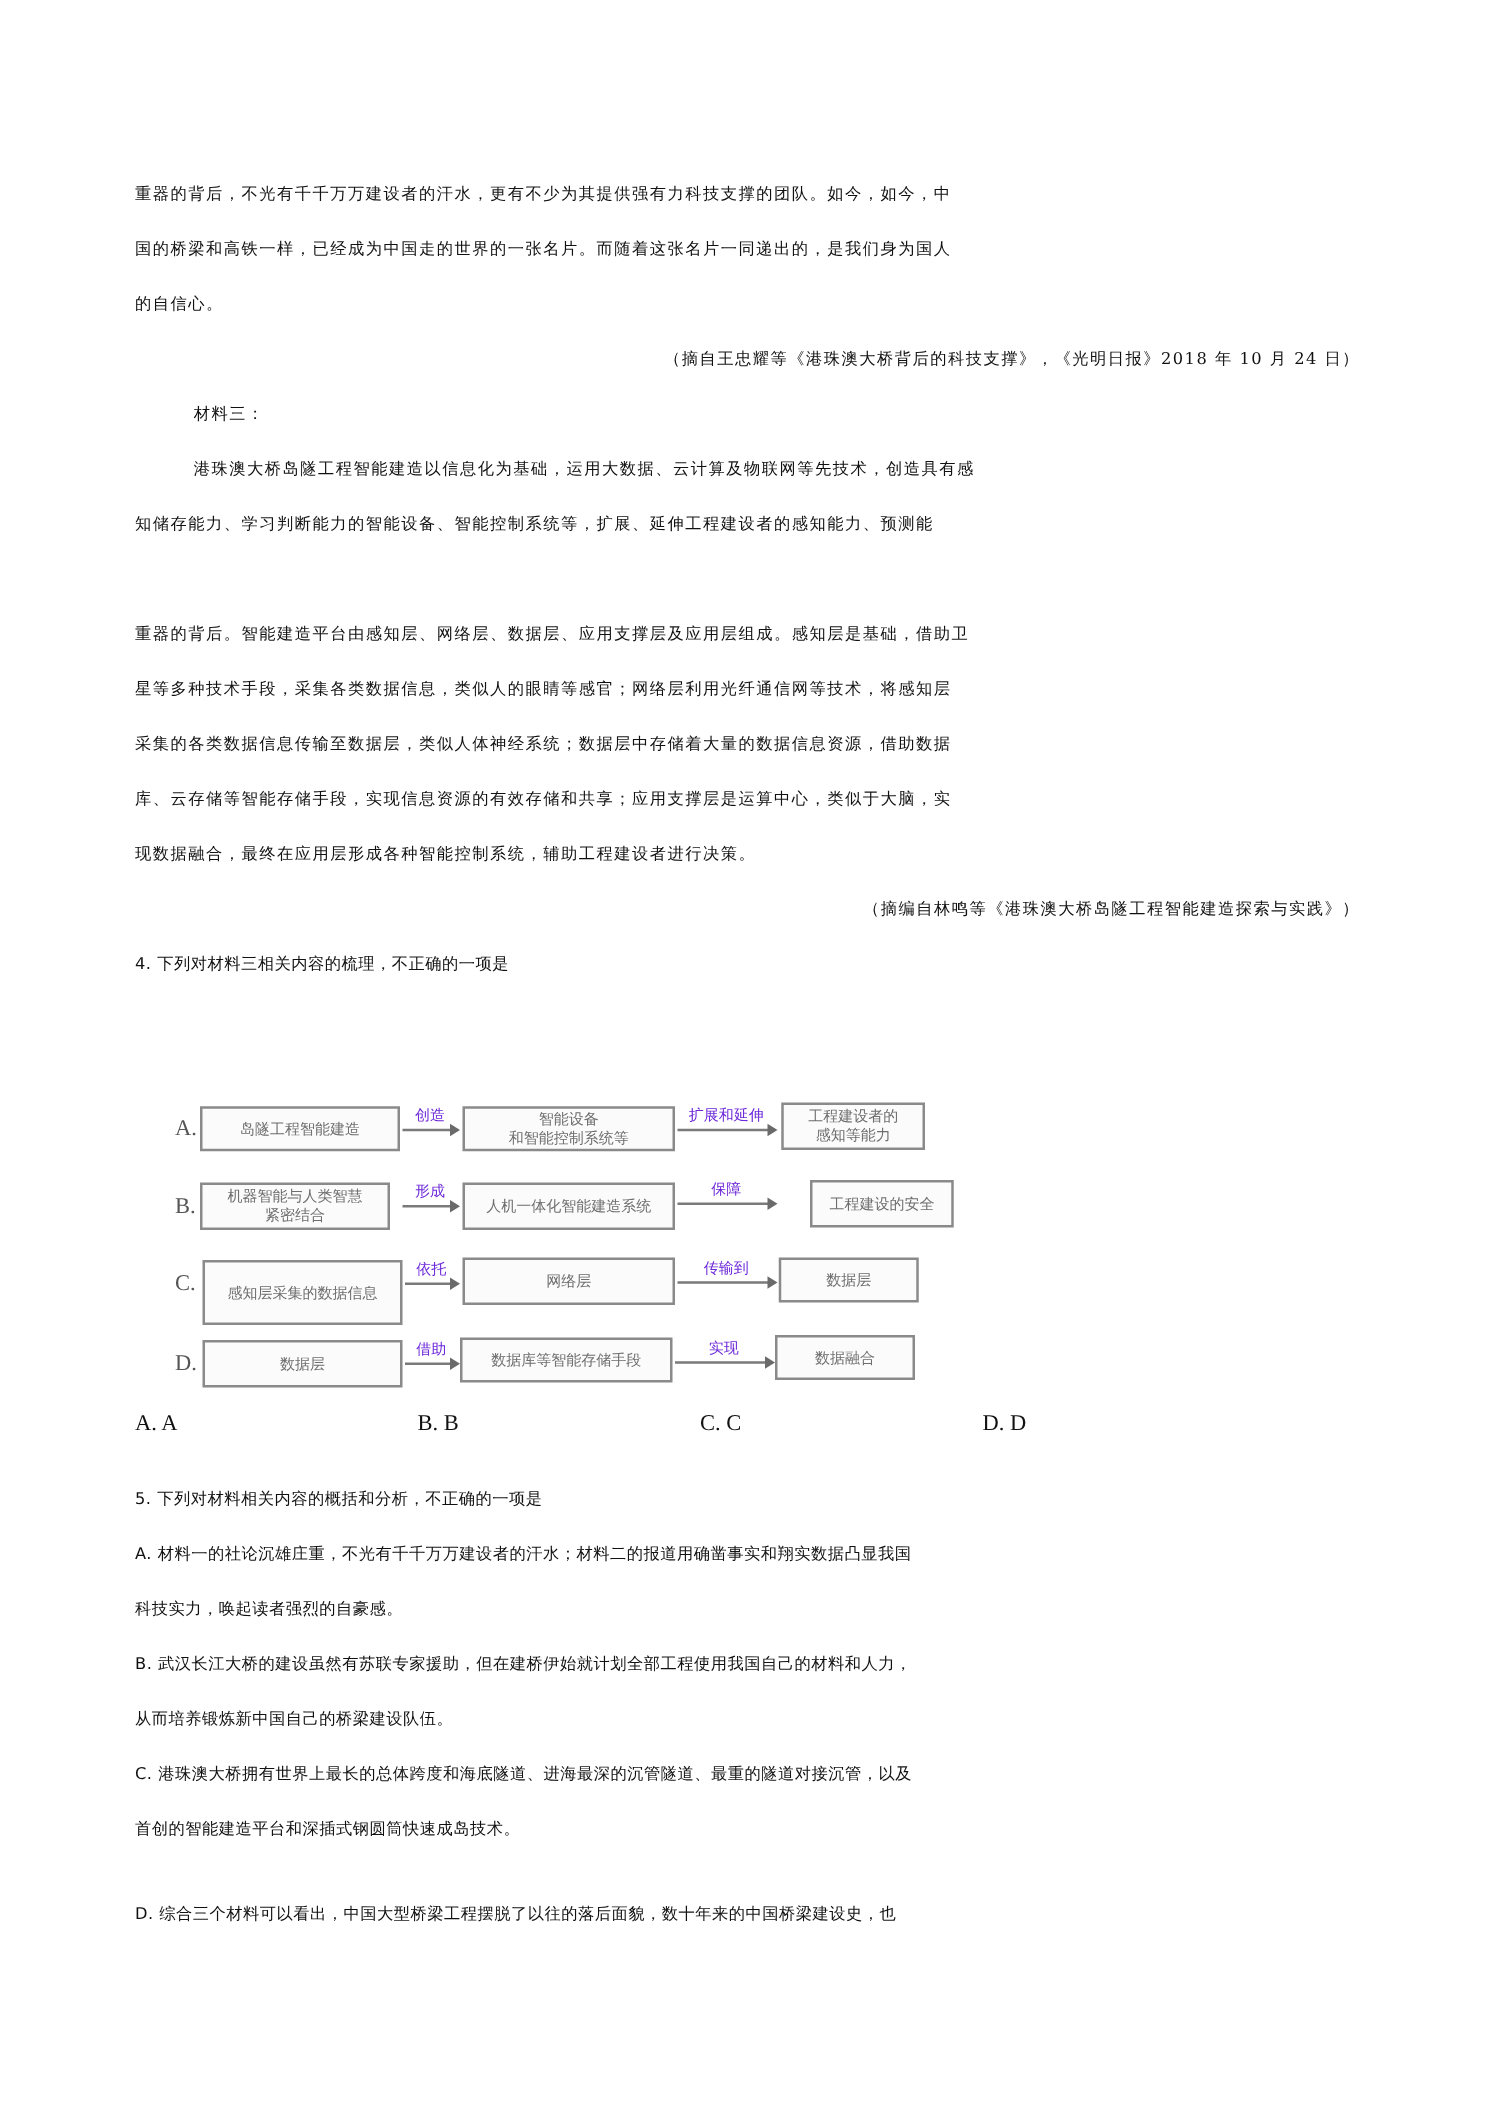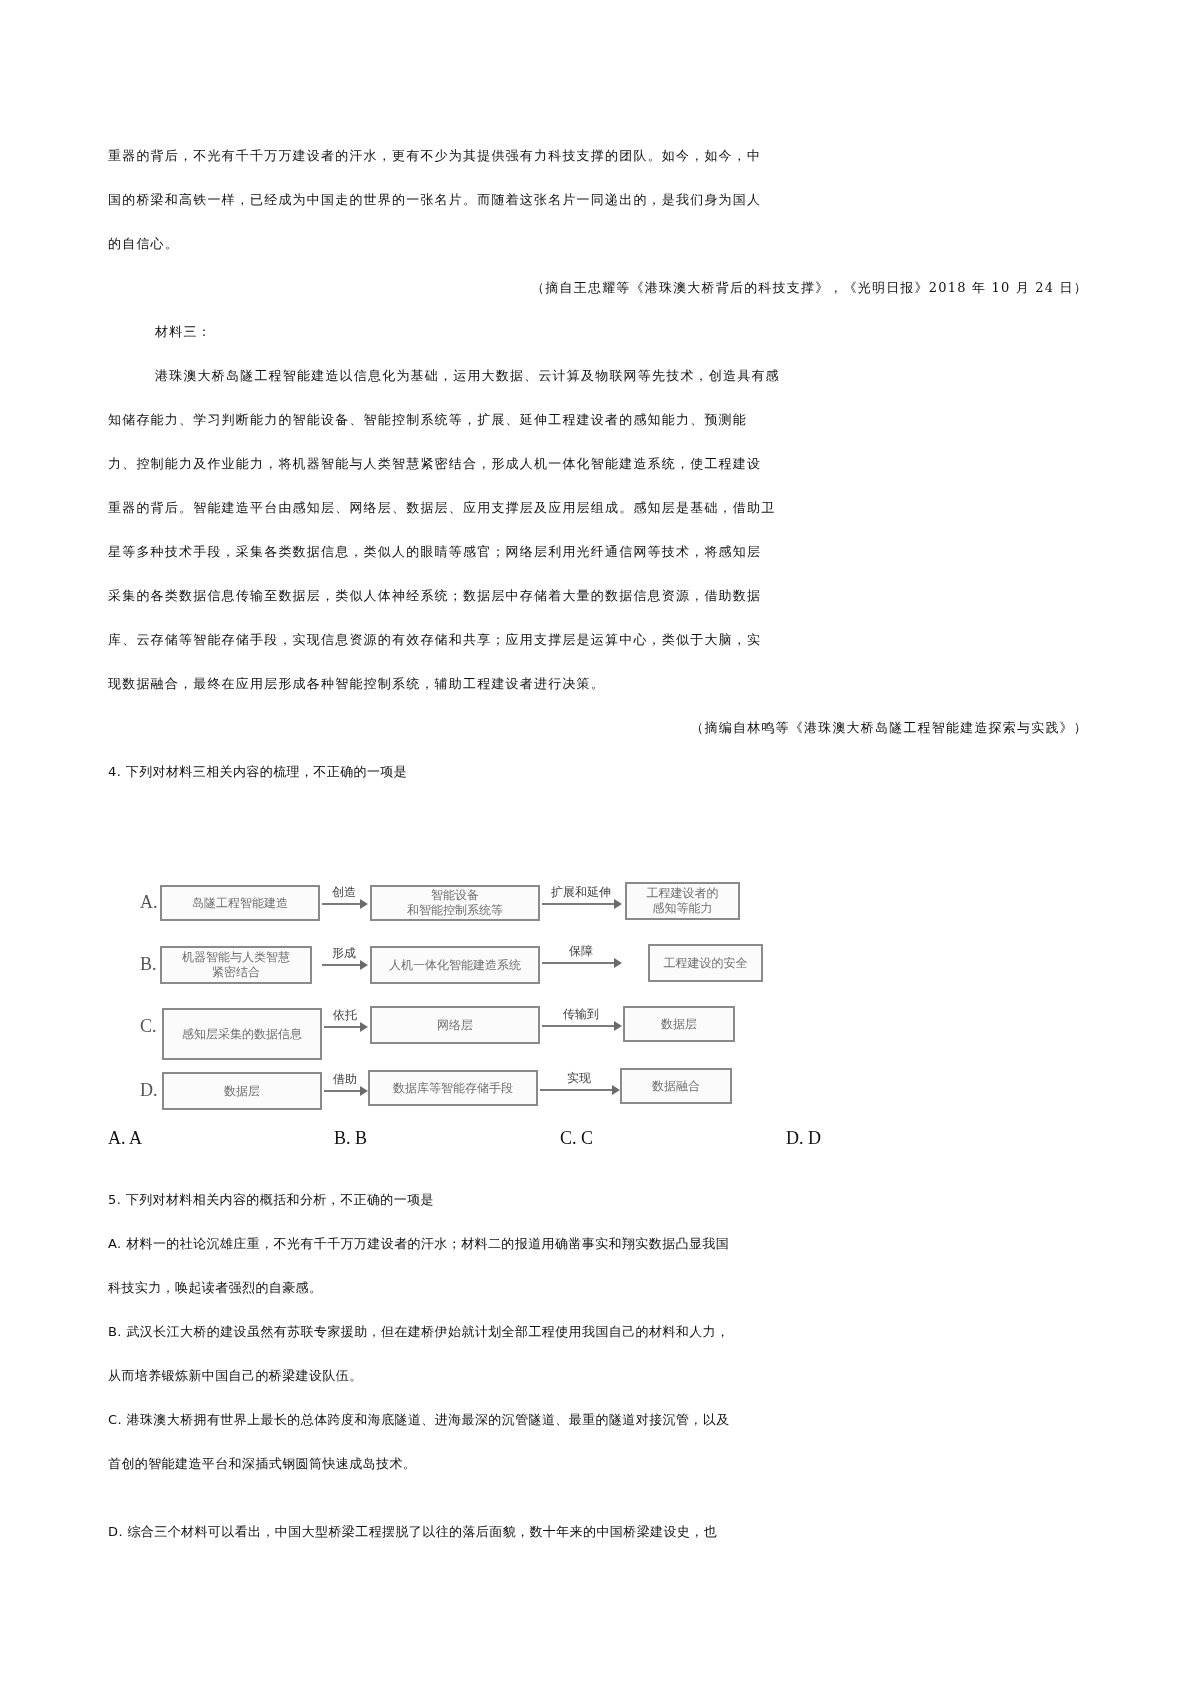--- a/index.html
+++ b/index.html
@@ -33,40 +33,39 @@
     font-family: "DejaVu Sans", sans-serif;
   }
   .arrow {
     position: absolute; height: 2px; background: #7a7a7a;
   }
   .arrow::after {
     content: ""; position: absolute; right: -2px; top: -4px;
     border-left: 8px solid #6a6a6a; border-top: 5px solid transparent; border-bottom: 5px solid transparent;
   }
   .arrow-label {
-    position: absolute; font-size: 12px; color: #404040; text-align: center;
+    position: absolute; font-size: 12px; color: #6d28d9; text-align: center;
     font-family: "DejaVu Sans", sans-serif; white-space: nowrap;
   }
   .choices { position: absolute; top: 1128px; left: 108px; width: 900px; height: 26px; }
   .choice { position: absolute; top: 0; font-size: 18px; font-family: Liberation Serif, serif; }
 </style>
 </head>
 <body>
 
 <div class="page">
 
   <div class="line" style="top:144px">重器的背后，不光有千千万万建设者的汗水，更有不少为其提供强有力科技支撑的团队。如今，如今，中</div>
   <div class="line" style="top:188px">国的桥梁和高铁一样，已经成为中国走的世界的一张名片。而随着这张名片一同递出的，是我们身为国人</div>
   <div class="line" style="top:232px">的自信心。</div>
   <div class="line right" style="top:276px">（摘自王忠耀等《港珠澳大桥背后的科技支撑》，《光明日报》2018 年 10 月 24 日）</div>
 
   <div class="line indent" style="top:320px">材料三：</div>
   <div class="line indent" style="top:364px">港珠澳大桥岛隧工程智能建造以信息化为基础，运用大数据、云计算及物联网等先技术，创造具有感</div>
   <div class="line" style="top:408px">知储存能力、学习判断能力的智能设备、智能控制系统等，扩展、延伸工程建设者的感知能力、预测能</div>
-  <div class="line" style="top:452px">力、控制能力及作业能力，将机器智能与人类智慧紧密结合，形成人机一体化智能建造系统，使工程建设</div>
   <div class="line" style="top:496px">重器的背后。智能建造平台由感知层、网络层、数据层、应用支撑层及应用层组成。感知层是基础，借助卫</div>
   <div class="line" style="top:540px">星等多种技术手段，采集各类数据信息，类似人的眼睛等感官；网络层利用光纤通信网等技术，将感知层</div>
   <div class="line" style="top:584px">采集的各类数据信息传输至数据层，类似人体神经系统；数据层中存储着大量的数据信息资源，借助数据</div>
   <div class="line" style="top:628px">库、云存储等智能存储手段，实现信息资源的有效存储和共享；应用支撑层是运算中心，类似于大脑，实</div>
   <div class="line" style="top:672px">现数据融合，最终在应用层形成各种智能控制系统，辅助工程建设者进行决策。</div>
   <div class="line right" style="top:716px">（摘编自林鸣等《港珠澳大桥岛隧工程智能建造探索与实践》）</div>
 
   <div class="line sans" style="top:760px">4. 下列对材料三相关内容的梳理，不正确的一项是</div>
 
   <div class="diagram">

